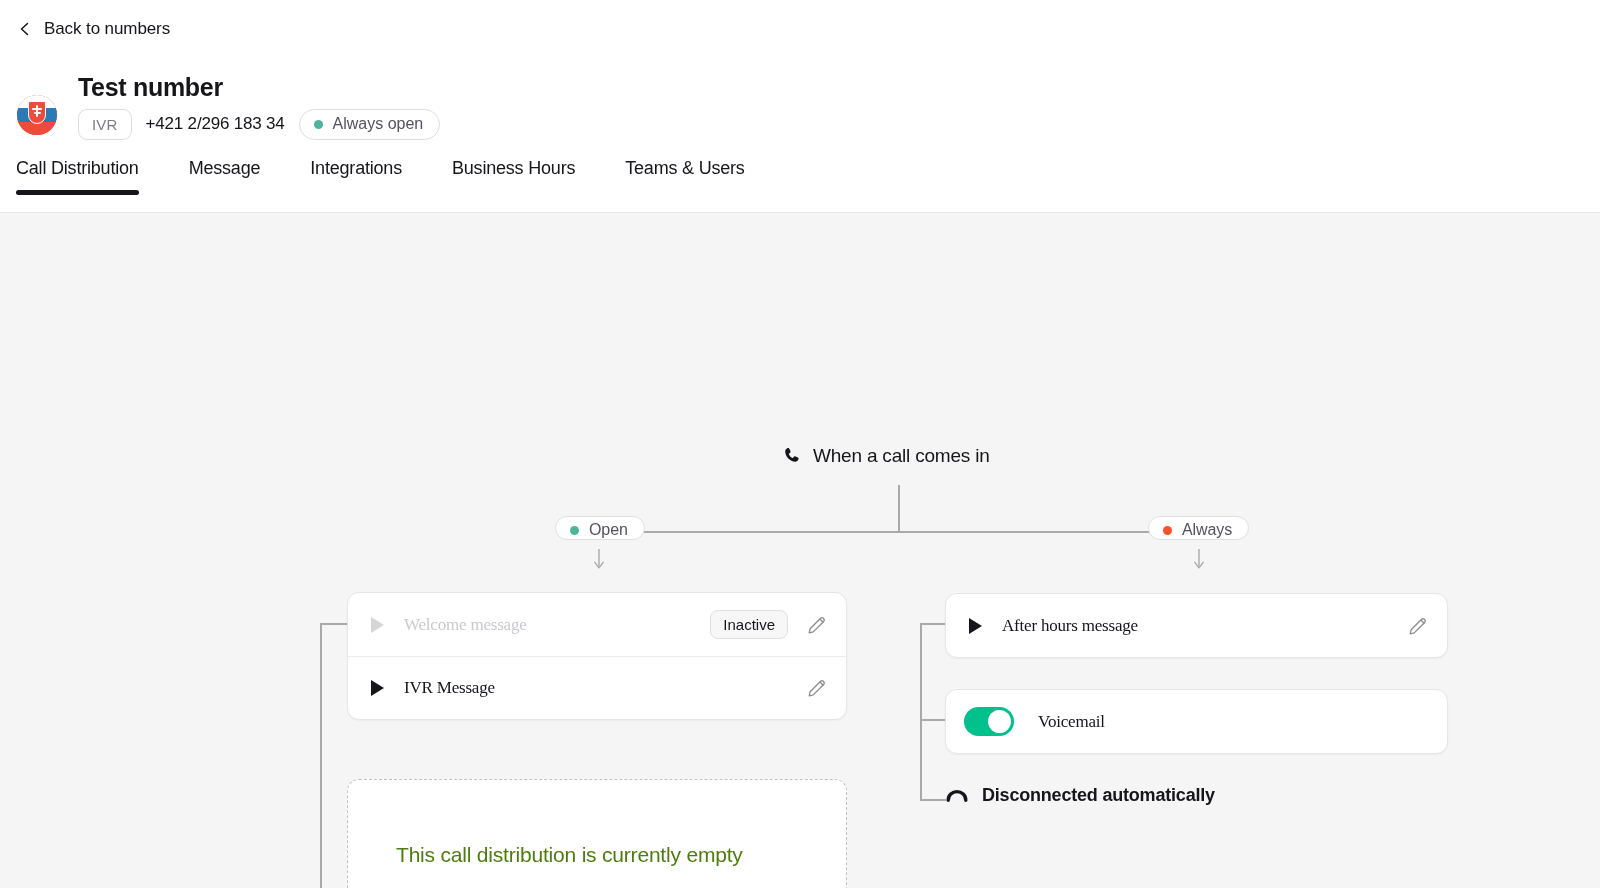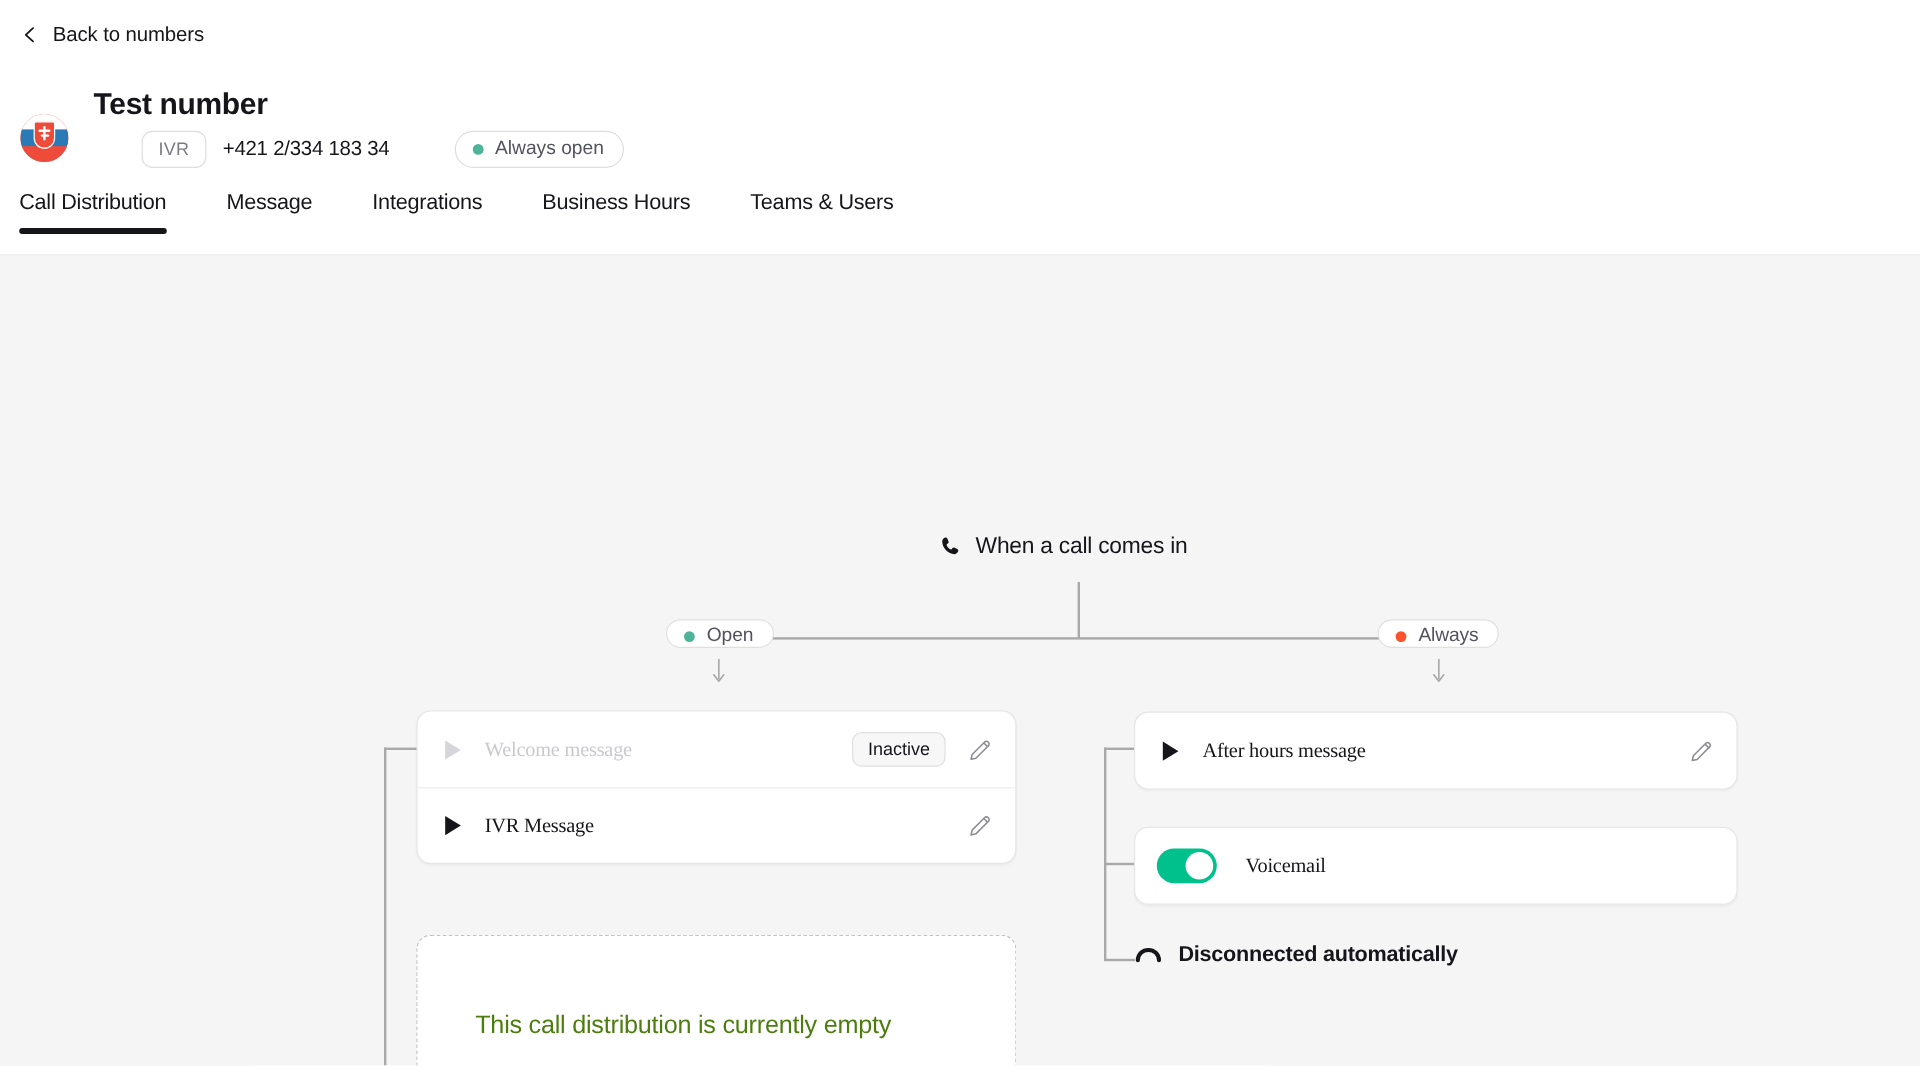--- a/index.html
+++ b/index.html
@@ -73,21 +73,20 @@
   }
   .pill {
     display: inline-flex; align-items: center;
     height: 31px;
     padding: 0 13px;
     border: 1px solid #dedede;
     border-radius: 9px;
     background: #ffffff;
     font-size: 15px;
     color: #6e6e78;
-    margin-left: 40px;
   }
   .pill.ivr { color: #7b7b85; letter-spacing: 0.2px; }
   .phone-num {
     font-size: 17px;
     color: #15151a;
     letter-spacing: -0.2px;
   }
   .pill.status {
     border-radius: 18px;
     gap: 10px;
@@ -268,21 +267,21 @@
       <div class="cross-v"></div>
       <div class="cross-h1"></div>
       <div class="cross-h2"></div>
     </div>
   </div>
 
   <div class="title">Test number</div>
 
   <div class="meta-row">
     <span class="pill ivr">IVR</span>
-    <span class="phone-num">+421 2/334 183 34</span>
+    <span class="phone-num">+421 2/296 183 34</span>
     <span class="pill status">
       <span class="dot green"></span>
       <span>Always open</span>
     </span>
   </div>
 
   <div class="tabs">
     <div class="tab active">Call Distribution</div>
     <div class="tab">Message</div>
     <div class="tab">Integrations</div>

